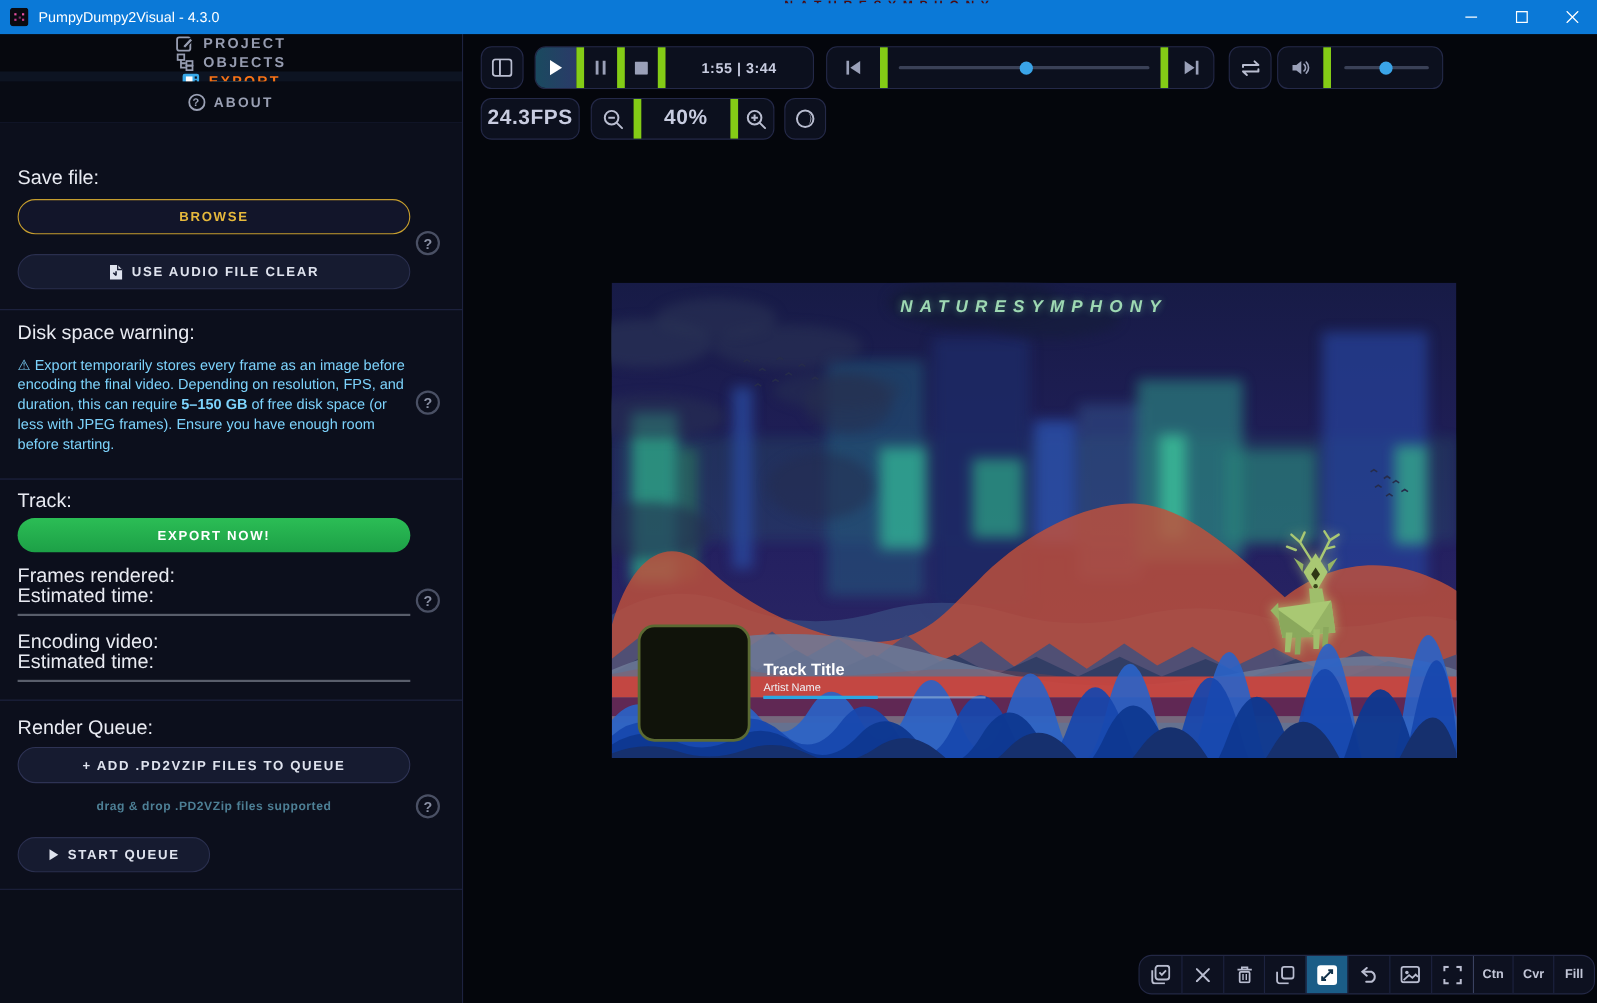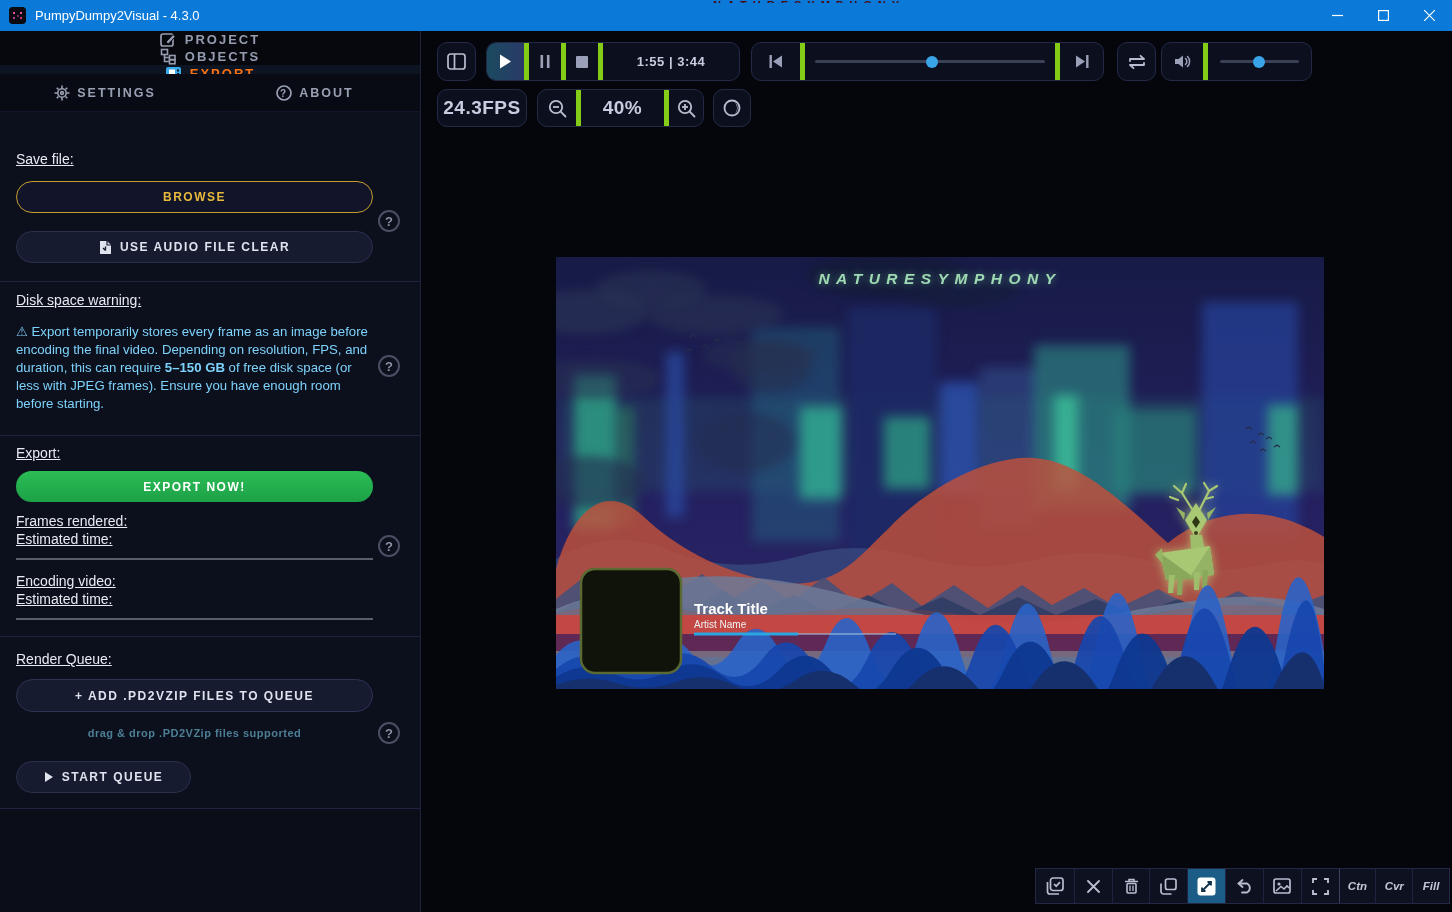--- a/index.html
+++ b/index.html
@@ -25,55 +25,55 @@
     color:#969cb0; font-size:13px; font-weight:bold; letter-spacing:2px; position:relative; cursor:default; }
   .tab.active { background:#0d1422; color:#f97316; }
   .tab.active .underline { position:absolute; bottom:5px; left:50%; margin-left:2px;
     transform:translateX(-50%); width:38px; height:3px; border-radius:2px; background:#2f9fe8; }
   .tabrow2 { position:absolute; left:0; top:43px; width:420px; height:38px; background:#080b14;
     display:flex; border-bottom:1px solid #121628; }
   .subtab { flex:1; display:flex; align-items:center; justify-content:center; gap:7px;
     color:#9aa0b4; font-size:12.5px; font-weight:bold; letter-spacing:2px; }
 
   .panel-content { position:absolute; left:0; top:81px; width:420px; bottom:0; }
-  .sec-label { position:absolute; left:16px; font-size:14px; color:#e9ebf2;text-decoration:underline; }
+  .sec-label { position:absolute; left:16px; font-size:18px; color:#e9ebf2; }
   .pill-btn { position:absolute; left:16px; width:357px; height:32px; border-radius:17px;
     background:#161b30; border:1px solid #2a2f4e; display:flex; align-items:center; justify-content:center;
     gap:8px; color:#dfe3ee; font-size:12px; font-weight:bold; letter-spacing:1.5px; cursor:pointer; }
   .pill-gold { background:#12152a; border:1.5px solid #c59d2e; color:#e6b93c; }
   .pill-green { background:linear-gradient(180deg,#2bbd55,#1da047); border:none; color:#fff; }
   .help-circle { position:absolute; left:378px; width:22px; height:22px; border-radius:50%;
     border:2px solid #4a5064; color:#8a90a4; font-size:13px; font-weight:bold;
     display:flex; align-items:center; justify-content:center; }
   .divider { position:absolute; left:0; width:420px; height:1px; background:#1f2442; }
   .warn-text { position:absolute; left:16px; width:358px; font-size:13.2px; line-height:18px; color:#7dd3fc; }
   .thin-track { position:absolute; left:16px; width:357px; height:2px; background:rgba(185,190,205,.45); }
   .hint { position:absolute; left:16px; width:357px; text-align:center; font-size:11px;
     font-weight:bold; letter-spacing:.5px; color:#4d7f95; }
   .half-btn { width:175px; }
 
   
   .tool-btn, .tool-group { position:absolute; height:39px; background:#0c101e;
     border:1px solid #242948; border-radius:10px; display:flex; align-items:center; }
   .tool-btn { justify-content:center; }
   .seg { height:100%; display:flex; align-items:center; justify-content:center; }
-  .seg + .seg { border-left:5px solid #84cc16; }
+  .seg + .seg { border-left:7px solid #84cc16; }
   .seg.play-active { background:linear-gradient(90deg,#1a4a5f,#2b3a68); border-radius:9px 0 0 9px; }
   .time-text { color:#c8cce0; font-size:13px; font-weight:bold; letter-spacing:.5px; }
   .slider-track { position:relative; height:3px; border-radius:2px; background:#3a4157; }
   .slider-thumb { position:absolute; top:50%; transform:translate(-50%,-50%); width:12px; height:12px;
     border-radius:50%; background:#3aa4e8; }
   .fps-text, .pct-text { color:#c8cce0; font-size:19px; font-weight:bold; letter-spacing:.5px; }
 
   
   .preview-wrap { position:absolute; left:556px; top:257px; width:768px; height:432px; }
 
   
   .bottombar { position:absolute; left:1035px; top:868px; width:415px; height:36px;
-    background:#0d1120; border:1px solid #232845; border-radius:0; display:flex; overflow:hidden;font-style:italic; }
+    background:#0d1120; border:1px solid #232845; border-radius:12px; display:flex; overflow:hidden; }
   .bcell { width:38px; height:100%; display:flex; align-items:center; justify-content:center; cursor:pointer; }
   .bcell + .bcell { border-left:1px solid #1d2340; }
   .bcell.active { background:#1b5d87; }
   .bcell.textcell { width:37px; color:#c3c7d8; font-size:11.5px; font-weight:bold; }
   .bcell.first-text { border-left:1px solid #3a4260; }
   svg { display:block; }
 </style>
 </head>
 <body>
 
@@ -136,30 +136,20 @@
         <rect x="12" y="8" width="2" height="2" fill="#0d1422"></rect>
         <rect x="12" y="11.5" width="2" height="1.5" fill="#0d1422"></rect>
         </svg>
       <span>EXPORT</span>
       <span class="underline"></span>
     </div>
   </div>
   <div class="tabrow2">
     <div class="subtab">
       <svg width="16" height="16">
-        <g stroke="#9aa0b4" stroke-width="1.6" fill="none">
-          <circle cx="8" cy="8" r="4.2"></circle>
-          <path d="M8,0.5 L8,3 M8,13 L8,15.5 M0.5,8 L3,8 M13,8 L15.5,8 M2.7,2.7 L4.5,4.5 M11.5,11.5 L13.3,13.3 M13.3,2.7 L11.5,4.5 M4.5,11.5 L2.7,13.3"></path>
-          <circle cx="8" cy="8" r="1.4"></circle>
-          </g>
-        </svg>
-      <span>SETTINGS</span>
-    </div>
-    <div class="subtab">
-      <svg width="16" height="16">
         <circle cx="8" cy="8" r="7" fill="none" stroke="#9aa0b4" stroke-width="1.7"></circle>
         <text x="8" y="11.5" text-anchor="middle" font-size="10" font-weight="bold" fill="#9aa0b4">?</text>
         </svg>
       <span>ABOUT</span>
     </div>
   </div>
 
   <div class="panel-content">
 
     <div class="sec-label" style="top:39px">Save file:</div>
@@ -181,21 +171,21 @@
     <div class="divider" style="top:169px"></div>
 
     <div class="sec-label" style="top:180px">Disk space warning:</div>
     <div class="warn-text" style="top:211px"><span>⚠ Export temporarily stores every frame as an image before encoding the final video. Depending on resolution, FPS, and duration, this can require </span><b>5–150 GB</b><span> of free disk space (or less with JPEG frames). Ensure you have enough room before starting.</span></div>
     <div class="help-circle" style="top:243px">
       <span>?</span>
     </div>
 
     <div class="divider" style="top:323px"></div>
 
-    <div class="sec-label" style="top:333px">Export:</div>
+    <div class="sec-label" style="top:333px">Track:</div>
     <div class="pill-btn pill-green" style="top:359px;height:31px">
       <span>EXPORT NOW!</span>
     </div>
     <div class="sec-label" style="top:401px">Frames rendered:</div>
     <div class="sec-label" style="top:419px">Estimated time:</div>
     <div class="help-circle" style="top:423px">
       <span>?</span>
     </div>
     <div class="thin-track" style="top:446px"></div>
     <div class="sec-label" style="top:461px">Encoding video:</div>

